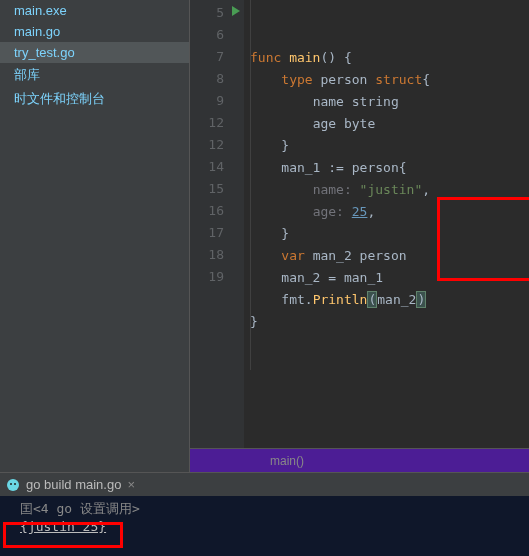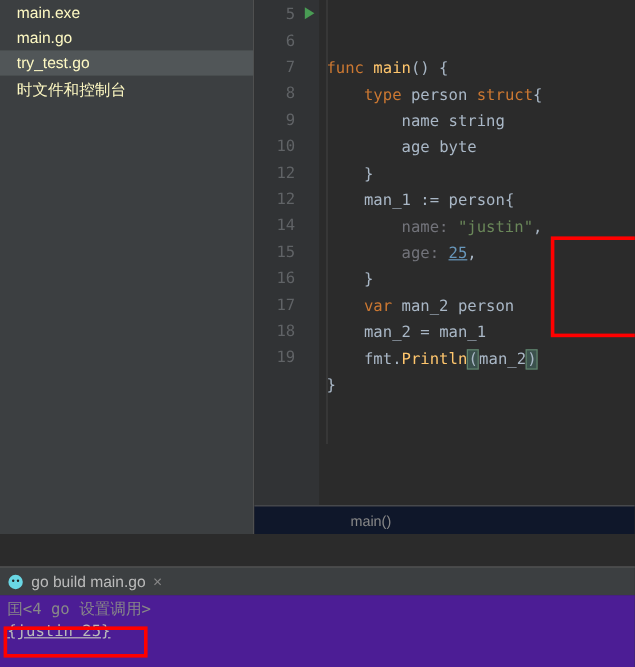--- a/index.html
+++ b/index.html
@@ -13,23 +13,23 @@
   overflow: hidden;
   display: flex;
   flex-direction: column;
 }
 .top-area {
   display: flex;
   flex: 1;
   overflow: hidden;
 }
 .sidebar {
-  width: 212px;
+  width: 190px;
   background: #3c3f41;
-  color: #fef9c3;
+  color: #7dd3fc;
   font-family: sans-serif;
   font-size: 13px;
   border-right: 1px solid #555;
 }
 .sidebar-item {
   padding: 3px 6px 3px 14px;
   white-space: nowrap;
 }
 .sidebar-item.selected {
   background: #4b6eaf33;
@@ -95,73 +95,72 @@
 .paren-match { background: #3b514d; border:1px solid #5f826b; padding:0; }
 .hlbox {
   position: absolute;
   border: 3px solid #ff0000;
   pointer-events: none;
 }
 .hl1 { left: 247px; top: 197px; width: 270px; height: 84px; }
 .breadcrumb {
   height: 24px;
   line-height: 24px;
-  background: #0f172a;
+  background: #4c1d95;
   color: #888;
   padding-left: 80px;
   font-family: sans-serif;
   font-size: 12px;
   border-top: 1px solid #555;
 }
 .run-tab {
   height: 24px;
   background: #3c3f41;
   border-top: 1px solid #555;
   display: flex;
   align-items: center;
   padding-left: 6px;
   font-family: sans-serif;
   font-size: 13px;
   color: #bbbbbb;
-  margin-top: 27px;
 }
 .run-tab svg { margin-right: 6px; }
 .close-x { margin-left: 6px; color: #888; }
 .console {
-  background: #4c1d95;
+  background: #0f172a;
   color: #888;
   font-family: 'Menlo','Consolas',monospace;
   font-size: 13px;
-  padding: 4px 6px;
+  padding: 4px 20px;
   height: 60px;
   position: relative;
 }
 .console-line { height: 18px; line-height: 18px; }
 .console-out { color: #bbbbbb; text-decoration: underline; }
 .hl2 { left: 3px; top: 26px; width: 120px; height: 26px; }
 </style>
 </head>
 <body>
 
 <div class="top-area">
   <div class="sidebar" id="sidebar">
       <div class="sidebar-item">main.exe</div>
       <div class="sidebar-item">main.go</div>
       <div class="sidebar-item selected">try_test.go</div>
+      <div class="sidebar-item">部库</div>
       <div class="sidebar-item">时文件和控制台</div>
     </div>
   <div class="editor-wrap">
     <div class="editor">
       <div class="gutter" id="gutter">
           <div class="gutter-line">5<div class="run-icon"></div></div>
           <div class="gutter-line">6</div>
           <div class="gutter-line">7</div>
           <div class="gutter-line">8</div>
           <div class="gutter-line">9</div>
-          <div class="gutter-line">10</div>
           <div class="gutter-line">12</div>
           <div class="gutter-line">12</div>
           <div class="gutter-line">14</div>
           <div class="gutter-line">15</div>
           <div class="gutter-line">16</div>
           <div class="gutter-line">17</div>
           <div class="gutter-line">18</div>
           <div class="gutter-line">19</div>
         </div>
       <div class="code-area" id="code">

